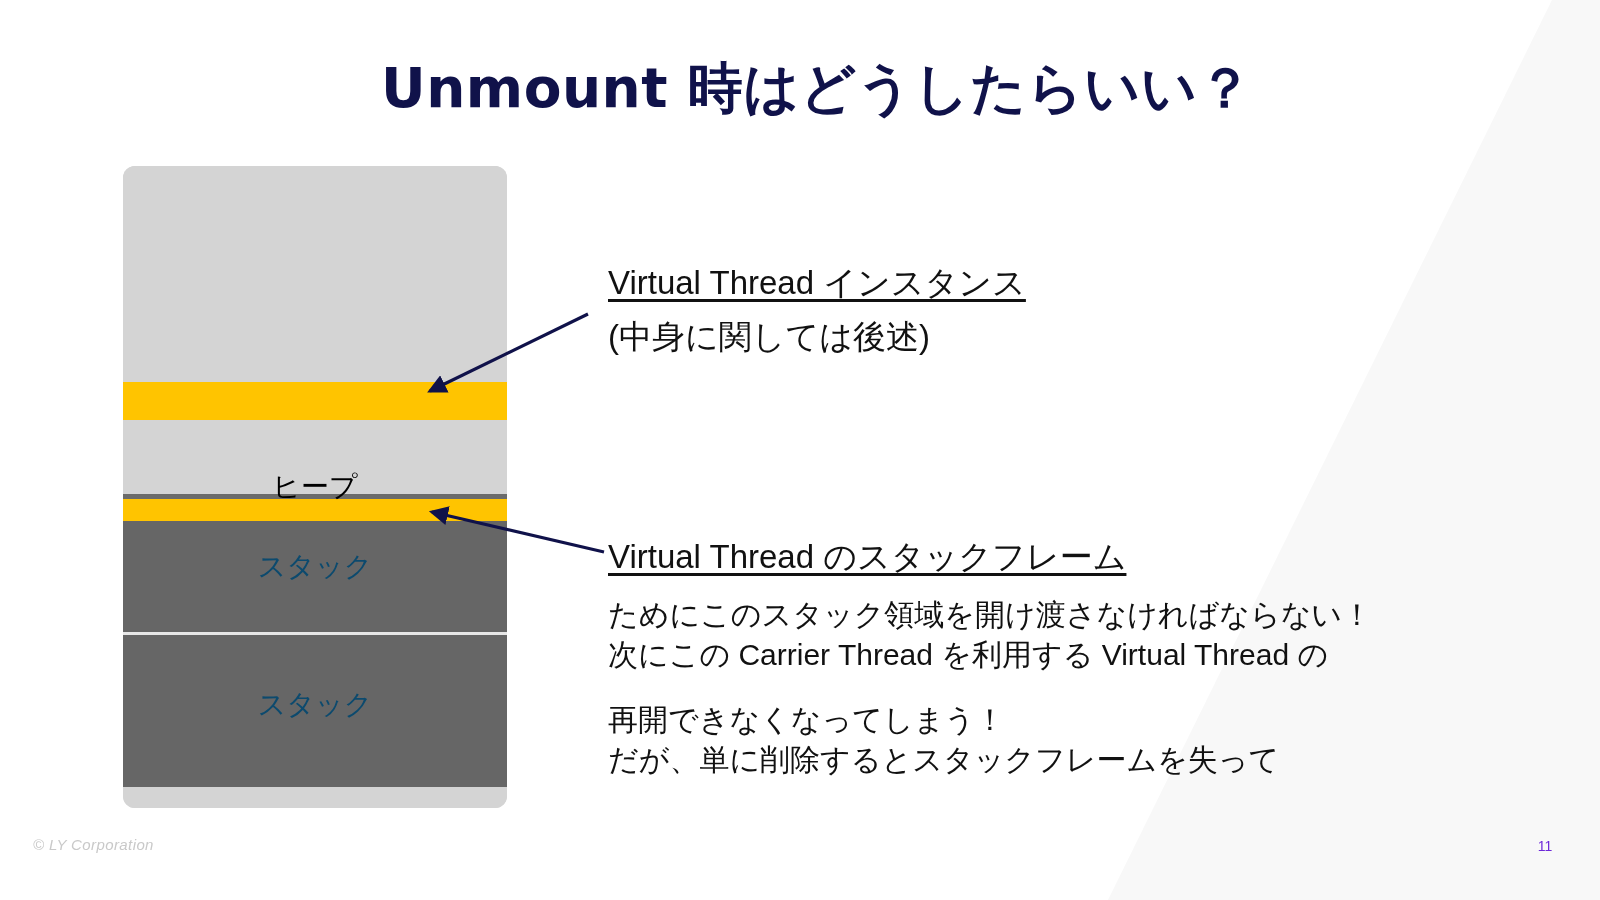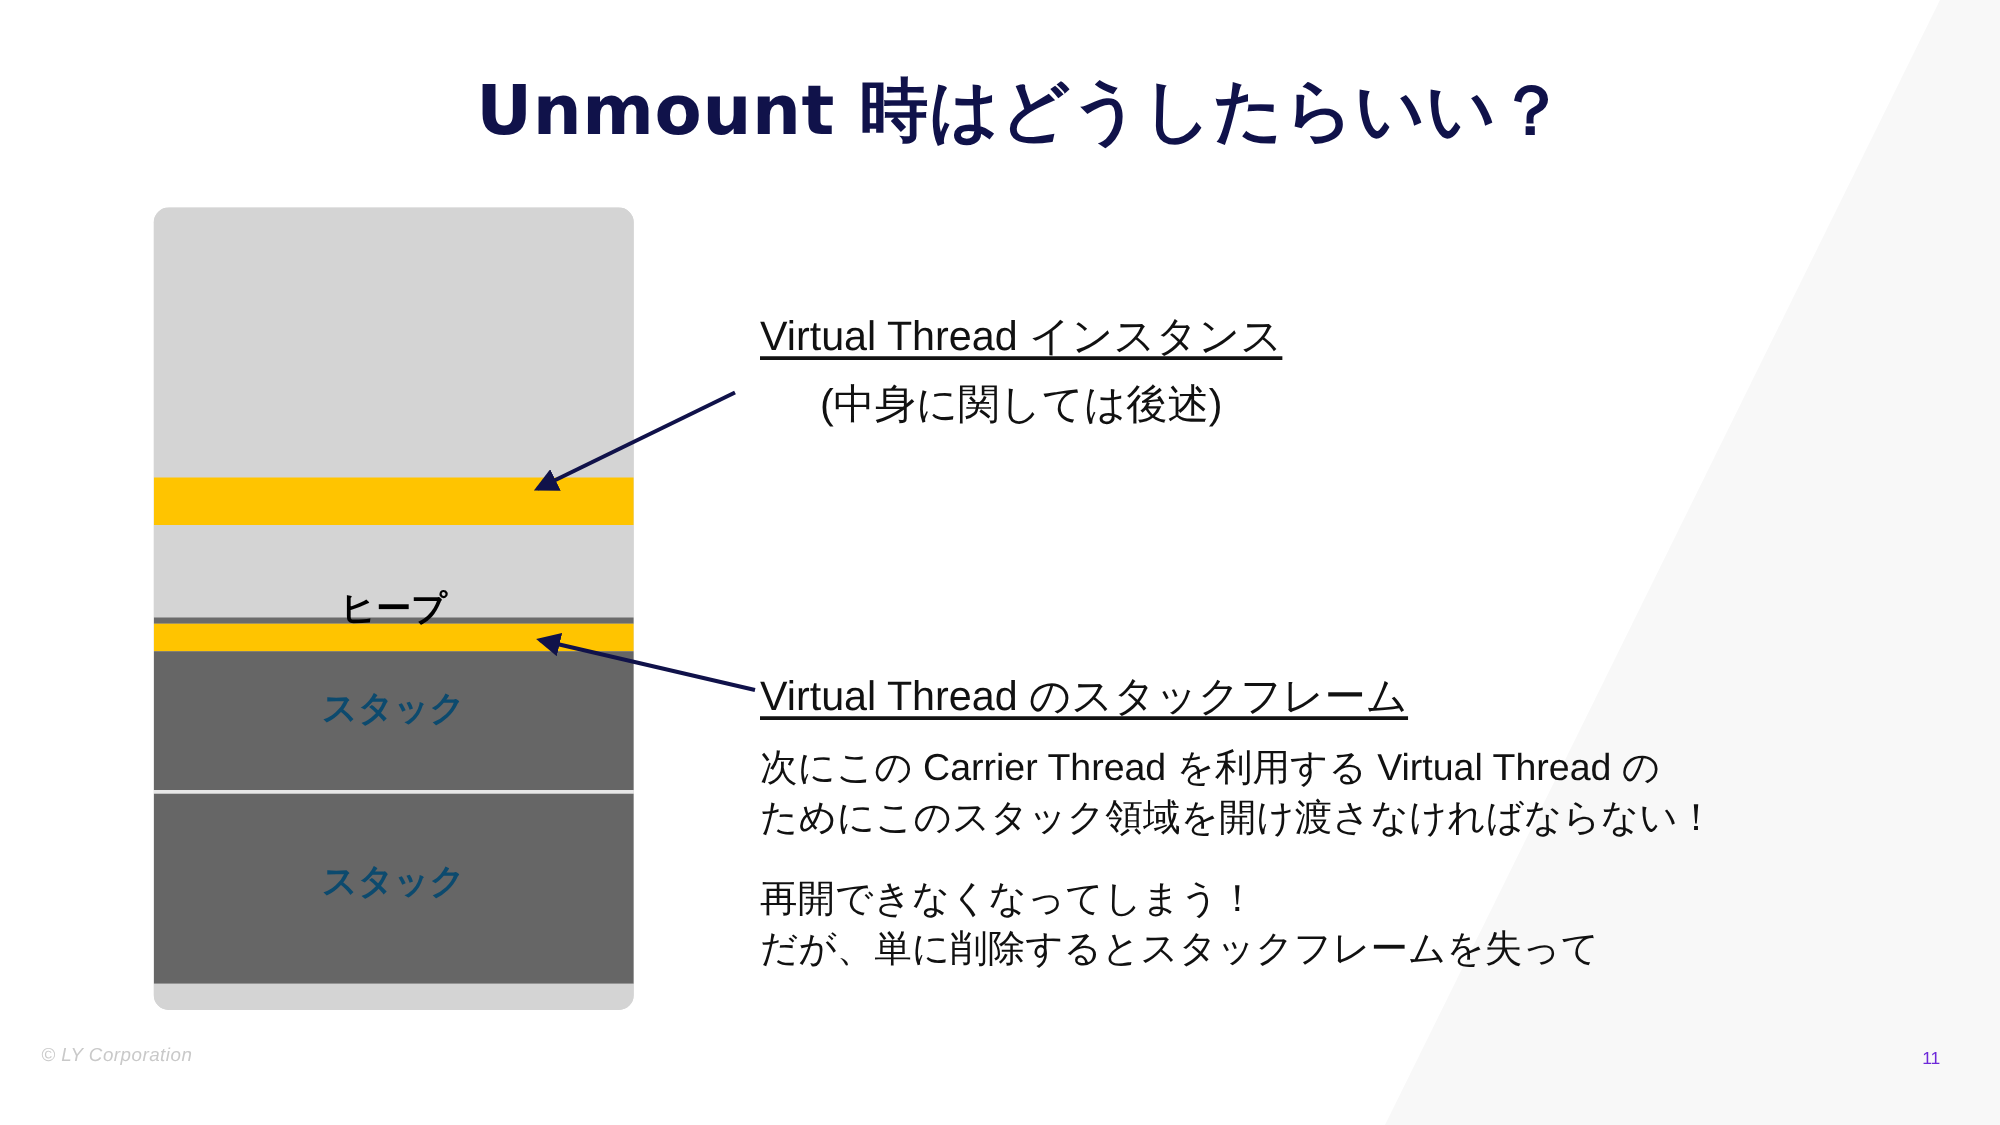--- a/index.html
+++ b/index.html
@@ -59,21 +59,20 @@
     width: 384px;
     box-sizing: border-box;
   }
   .mem-label {
     position: absolute;
     left: 0;
     width: 384px;
     text-align: center;
     font-size: 28px;
     font-family: "Liberation Sans", "DejaVu Sans", sans-serif;
-    font-weight: bold;
   }
   .heap-label { color: #000000; }
   .stack-label { color: #0c4a6e; }
 
   #band-heap        { top: 0;    height: 216px; background: #d4d4d4; }
   #band-vt-instance { top: 216px; height: 38px;  background: #ffc400; }
   #band-heap-lower  { top: 254px; height: 74px;  background: #d4d4d4; }
   #band-divider     { top: 328px; height: 5px;   background: #6b6b6b; }
   #band-vt-frame    { top: 333px; height: 22px;  background: #ffc400; }
   #band-stack-1     { top: 355px; height: 111px; background: #666666; }
@@ -111,22 +110,22 @@
   .callout-sub {
     font-size: 33px;
     line-height: 1.35;
     white-space: nowrap;
   }
   .callout-para {
     font-size: 30px;
     line-height: 1.32;
   }
 
-  #callout-instance { left: 608px; top: 248px; }
-  #callout-instance .callout-sub { margin-top: 12px; text-align: center; }
+  #callout-instance { left: 608px; top: 262px; }
+  #callout-instance .callout-sub { margin-top: 12px; }
 
   #callout-frame { left: 608px; top: 536px; }
   #callout-frame .callout-para { margin-top: 18px; }
   #callout-frame .callout-para.second { margin-top: 26px; }
 
   
   #footer-copyright {
     position: absolute;
     left: 33px;
     top: 836px;
@@ -188,22 +187,22 @@
   </svg>
 
   <div class="callout" id="callout-instance">
     <div class="callout-heading">Virtual Thread インスタンス</div>
     <div class="callout-sub">(中身に関しては後述)</div>
   </div>
 
   <div class="callout" id="callout-frame">
     <div class="callout-heading">Virtual Thread のスタックフレーム</div>
     <div class="callout-para">
+      <div>ためにこのスタック領域を開け渡さなければならない！</div>
       <div>次にこの Carrier Thread を利用する Virtual Thread の</div>
-      <div>ためにこのスタック領域を開け渡さなければならない！</div>
     </div>
     <div class="callout-para second">
       <div>再開できなくなってしまう！</div>
       <div>だが、単に削除するとスタックフレームを失って</div>
     </div>
   </div>
 
   <div id="footer-copyright">© LY Corporation</div>
   <div id="footer-pagenum">11</div>
 

